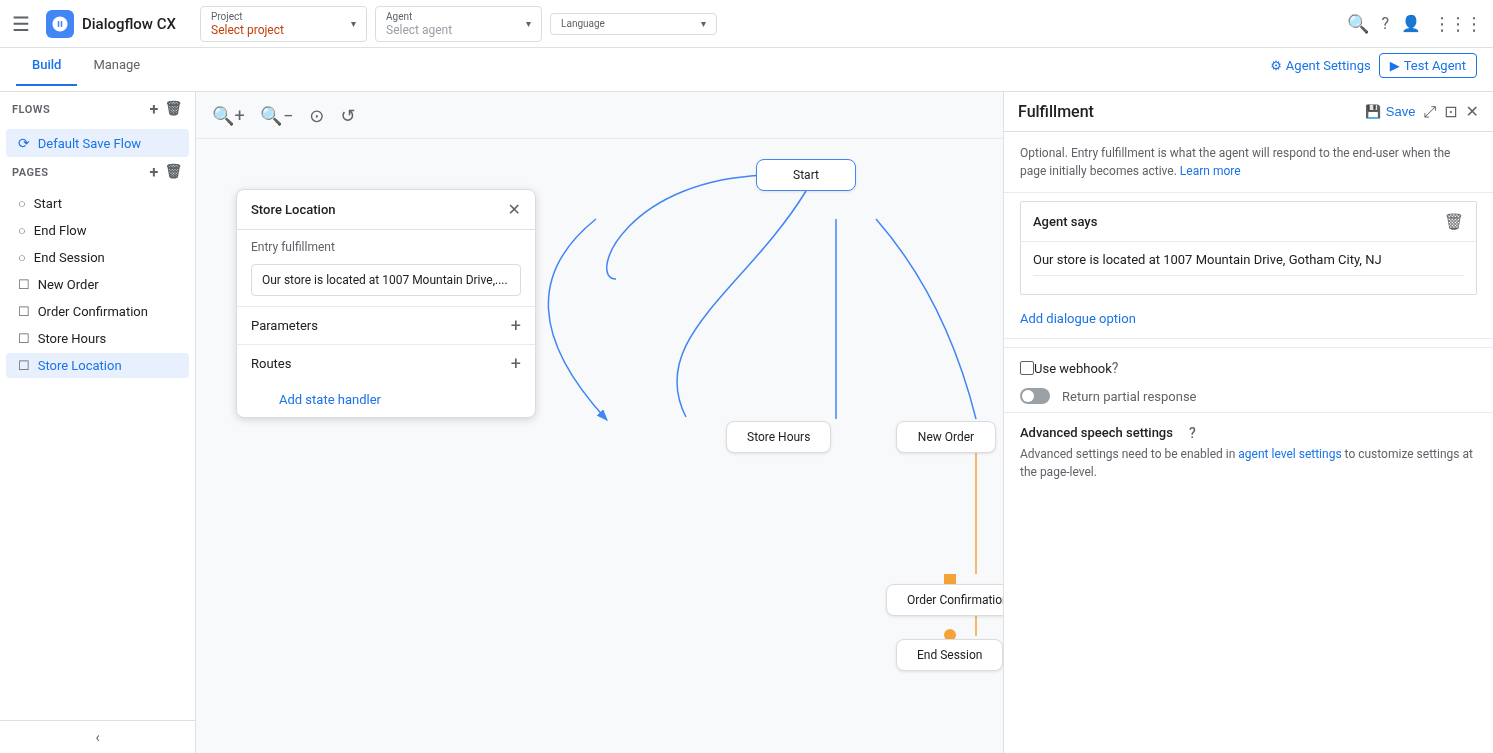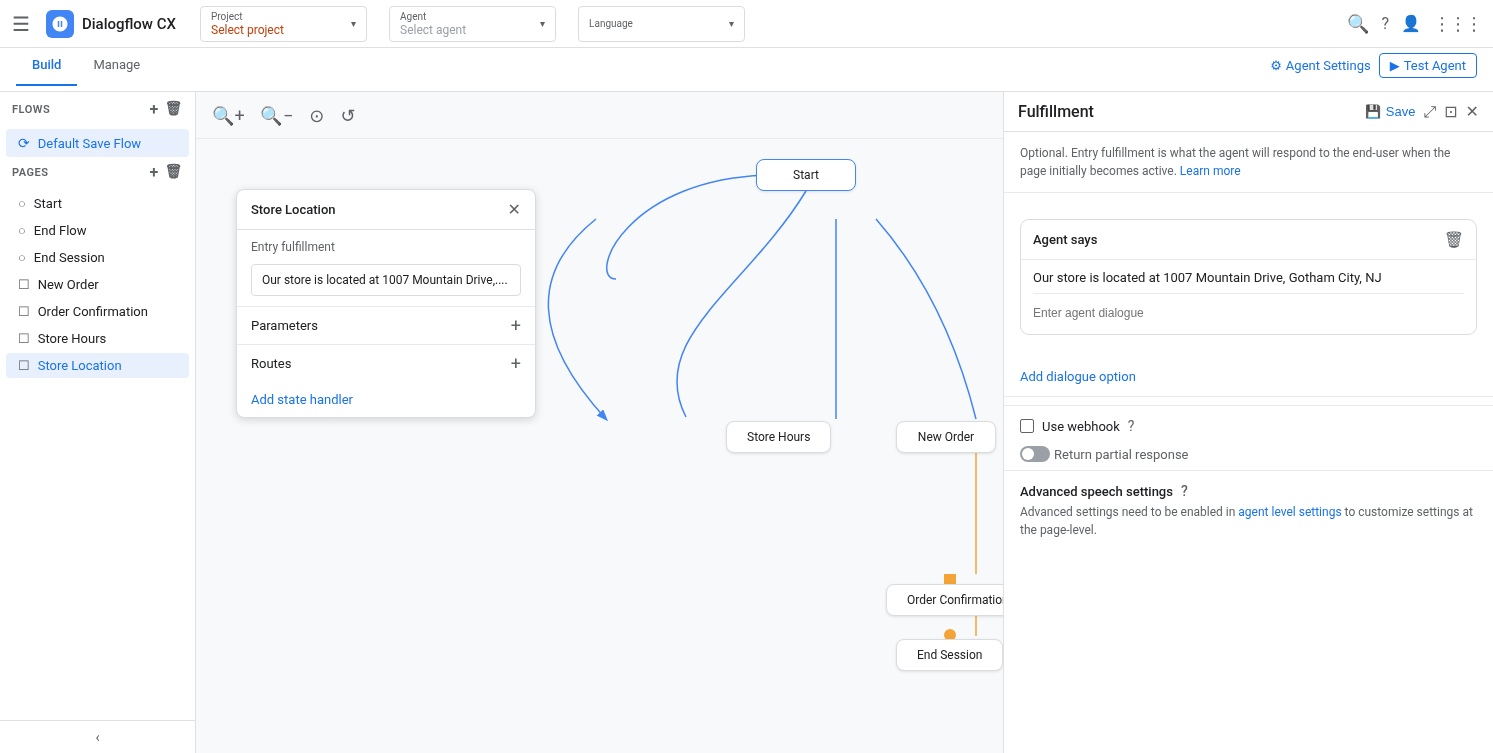--- a/index.html
+++ b/index.html
@@ -7,21 +7,21 @@
 
     
     .topbar {
       display: flex; align-items: center; height: 48px; background: #fff;
       border-bottom: 1px solid #e0e0e0; padding: 0 12px; gap: 8px; z-index: 10; position: relative;
     }
     .topbar-menu-icon { font-size: 20px; color: #5f6368; cursor: pointer; margin-right: 8px; }
     .topbar-logo { width: 28px; height: 28px; background: #4285f4; border-radius: 6px; display: flex; align-items: center; justify-content: center; }
     .topbar-logo svg { width: 18px; height: 18px; }
     .topbar-title { font-size: 15px; font-weight: 500; color: #202124; margin-right: 16px; white-space: nowrap; }
-    .topbar-select-group { display: flex; gap: 22px; flex: 1; }
+    .topbar-select-group { display: flex; gap: 8px; flex: 1; align-items: center; }
     .topbar-select { display: flex; align-items: center; border: 1px solid #dadce0; border-radius: 4px; padding: 4px 10px; min-width: 160px; cursor: pointer; background: #fff; }
     .topbar-select-value { font-size: 13px; color: #202124; flex: 1; }
     .topbar-select-arrow { color: #5f6368; font-size: 10px; }
     .topbar-right { display: flex; align-items: center; gap: 12px; margin-left: auto; }
     .topbar-icon { font-size: 18px; color: #5f6368; cursor: pointer; }
     .topbar-grid { font-size: 18px; color: #5f6368; cursor: pointer; }
 
     
     .subnav { display: flex; align-items: center; height: 44px; background: #fff; border-bottom: 1px solid #e0e0e0; padding: 0 0 8px 16px; gap: 0; }
     .subnav-tab { padding: 12px 16px; font-size: 13px; color: #5f6368; cursor: pointer; border-bottom: 2px solid transparent; }
@@ -71,55 +71,55 @@
     }
     .store-location-card-close { cursor: pointer; color: #5f6368; font-size: 16px; }
     .entry-fulfillment-section { padding: 10px 14px; }
     .entry-fulfillment-label { font-size: 12px; color: #5f6368; margin-bottom: 10px; }
     .entry-fulfillment-box {
       border: 1px solid #dadce0; border-radius: 4px; padding: 8px 10px; font-size: 12px; color: #202124; background: #fff;
     }
     .card-section { padding: 8px 14px; border-top: 1px solid #e8eaed; display: flex; align-items: center; justify-content: space-between; }
     .card-section-label { font-size: 13px; color: #202124; font-weight: 400; }
     .card-section-plus { color: #5f6368; cursor: pointer; font-size: 18px; }
-    .add-handler-link { padding: 10px 14px; color: #1a73e8; font-size: 13px; cursor: pointer; display: block; }
+    .add-handler-link { padding: 10px 14px; color: #1a73e8; font-size: 13px; cursor: pointer; display: block; margin-left: 28px; }
 
     
     .canvas-svg { position: absolute; top: 0; left: 0; width: 100%; height: 100%; pointer-events: none; }
 
     
     .fulfillment-panel { width: 490px; background: #fff; border-left: 1px solid #e0e0e0; display: flex; flex-direction: column; overflow-y: auto; }
     .fulfillment-header { display: flex; align-items: center; padding: 10px 14px; border-bottom: 1px solid #e0e0e0; gap: 8px; }
     .fulfillment-title { font-size: 16px; font-weight: 500; color: #202124; flex: 1; }
     .fulfillment-save-btn { display: flex; align-items: center; gap: 4px; color: #1a73e8; font-size: 13px; cursor: pointer; border: none; background: none; }
     .fulfillment-header-actions { display: flex; gap: 8px; align-items: center; margin-left: auto; }
     .fulfillment-header-icon { color: #5f6368; cursor: pointer; font-size: 16px; }
     .fulfillment-description { padding: 12px 16px; font-size: 12px; color: #5f6368; line-height: 1.5; border-bottom: 1px solid #e8eaed; }
     .fulfillment-description a { color: #1a73e8; text-decoration: none; }
-    .agent-says-card { margin: 26px 16px; border: 1px solid #dadce0; border-radius: 9px; }
+    .agent-says-card { margin: 8px 16px; border: 1px solid #dadce0; border-radius: 2px; }
     .agent-says-header { display: flex; align-items: center; justify-content: space-between; padding: 10px 12px; border-bottom: 1px solid #e8eaed; }
     .agent-says-label { font-size: 13px; font-weight: 500; color: #202124; }
     .agent-says-delete { color: #5f6368; cursor: pointer; font-size: 16px; }
     .agent-says-content { padding: 10px 12px; }
     .agent-says-text { font-size: 13px; color: #202124; padding-bottom: 8px; border-bottom: 1px solid #e8eaed; margin-bottom: 8px; }
     .agent-dialogue-input { width: 100%; border: none; outline: none; font-size: 12px; color: #9aa0a6; padding: 4px 0; background: transparent; }
     .add-dialogue-link { color: #1a73e8; font-size: 13px; cursor: pointer; padding: 8px 16px; display: block; }
     .parameter-presets-section { padding: 8px 16px; }
     .parameter-presets-title { font-size: 13px; font-weight: 500; color: #202124; margin-bottom: 4px; }
     .add-parameter-link { color: #1a73e8; font-size: 13px; cursor: pointer; padding: 4px 0; display: block; }
-    .use-webhook-row { display: flex; align-items: center; gap: 8px; padding: 8px 16px; }
+    .use-webhook-row { display: flex; align-items: center; padding: 8px 16px; }
     .use-webhook-checkbox { width: 14px; height: 14px; border: 1.5px solid #5f6368; border-radius: 2px; }
     .use-webhook-label { font-size: 13px; color: #202124; }
     .help-icon { color: #5f6368; font-size: 14px; cursor: pointer; }
-    .return-partial-row { display: flex; align-items: center; gap: 4px; padding: 4px 16px; }
+    .return-partial-row { display: flex; align-items: center; gap: 12px; padding: 4px 16px; }
     .toggle-off { width: 30px; height: 16px; background: #9aa0a6; border-radius: 8px; position: relative; cursor: pointer; }
     .toggle-off::after { content: ''; position: absolute; width: 12px; height: 12px; background: #fff; border-radius: 50%; top: 2px; left: 2px; }
     .return-partial-label { font-size: 13px; color: #5f6368; }
     .advanced-speech-section { padding: 8px 16px; }
-    .advanced-speech-title { font-size: 13px; font-weight: 500; color: #202124; display: flex; align-items: center; gap: 8px; }
+    .advanced-speech-title { font-size: 13px; font-weight: 500; color: #202124; display: flex; gap: 16px; }
     .advanced-speech-desc { font-size: 12px; color: #5f6368; margin-top: 4px; line-height: 1.5; }
     .advanced-speech-desc a { color: #1a73e8; text-decoration: none; }
 
     
     .divider { height: 1px; background: #e8eaed; margin: 4px 0; }
 
     .select-container { display: flex; flex-direction: column; min-width: 140px; }
     .select-label-top { font-size: 10px; color: #5f6368; margin-bottom: 1px; }
   </style>
 </head>
@@ -338,21 +338,20 @@
       <a href="#">Learn more</a>
     </div>
 
     <div class="agent-says-card">
       <div class="agent-says-header">
         <span class="agent-says-label">Agent says</span>
         <span class="agent-says-delete">🗑</span>
       </div>
       <div class="agent-says-content">
         <div class="agent-says-text">Our store is located at 1007 Mountain Drive, Gotham City, NJ</div>
-        <input class="agent-dialogue-input" placeholder="Enter agent dialogue" style="">
       </div>
     </div>
 
     <a class="add-dialogue-link">Add dialogue option</a>
 
     <div class="divider"></div>
 
 
     <div class="divider"></div>
 

